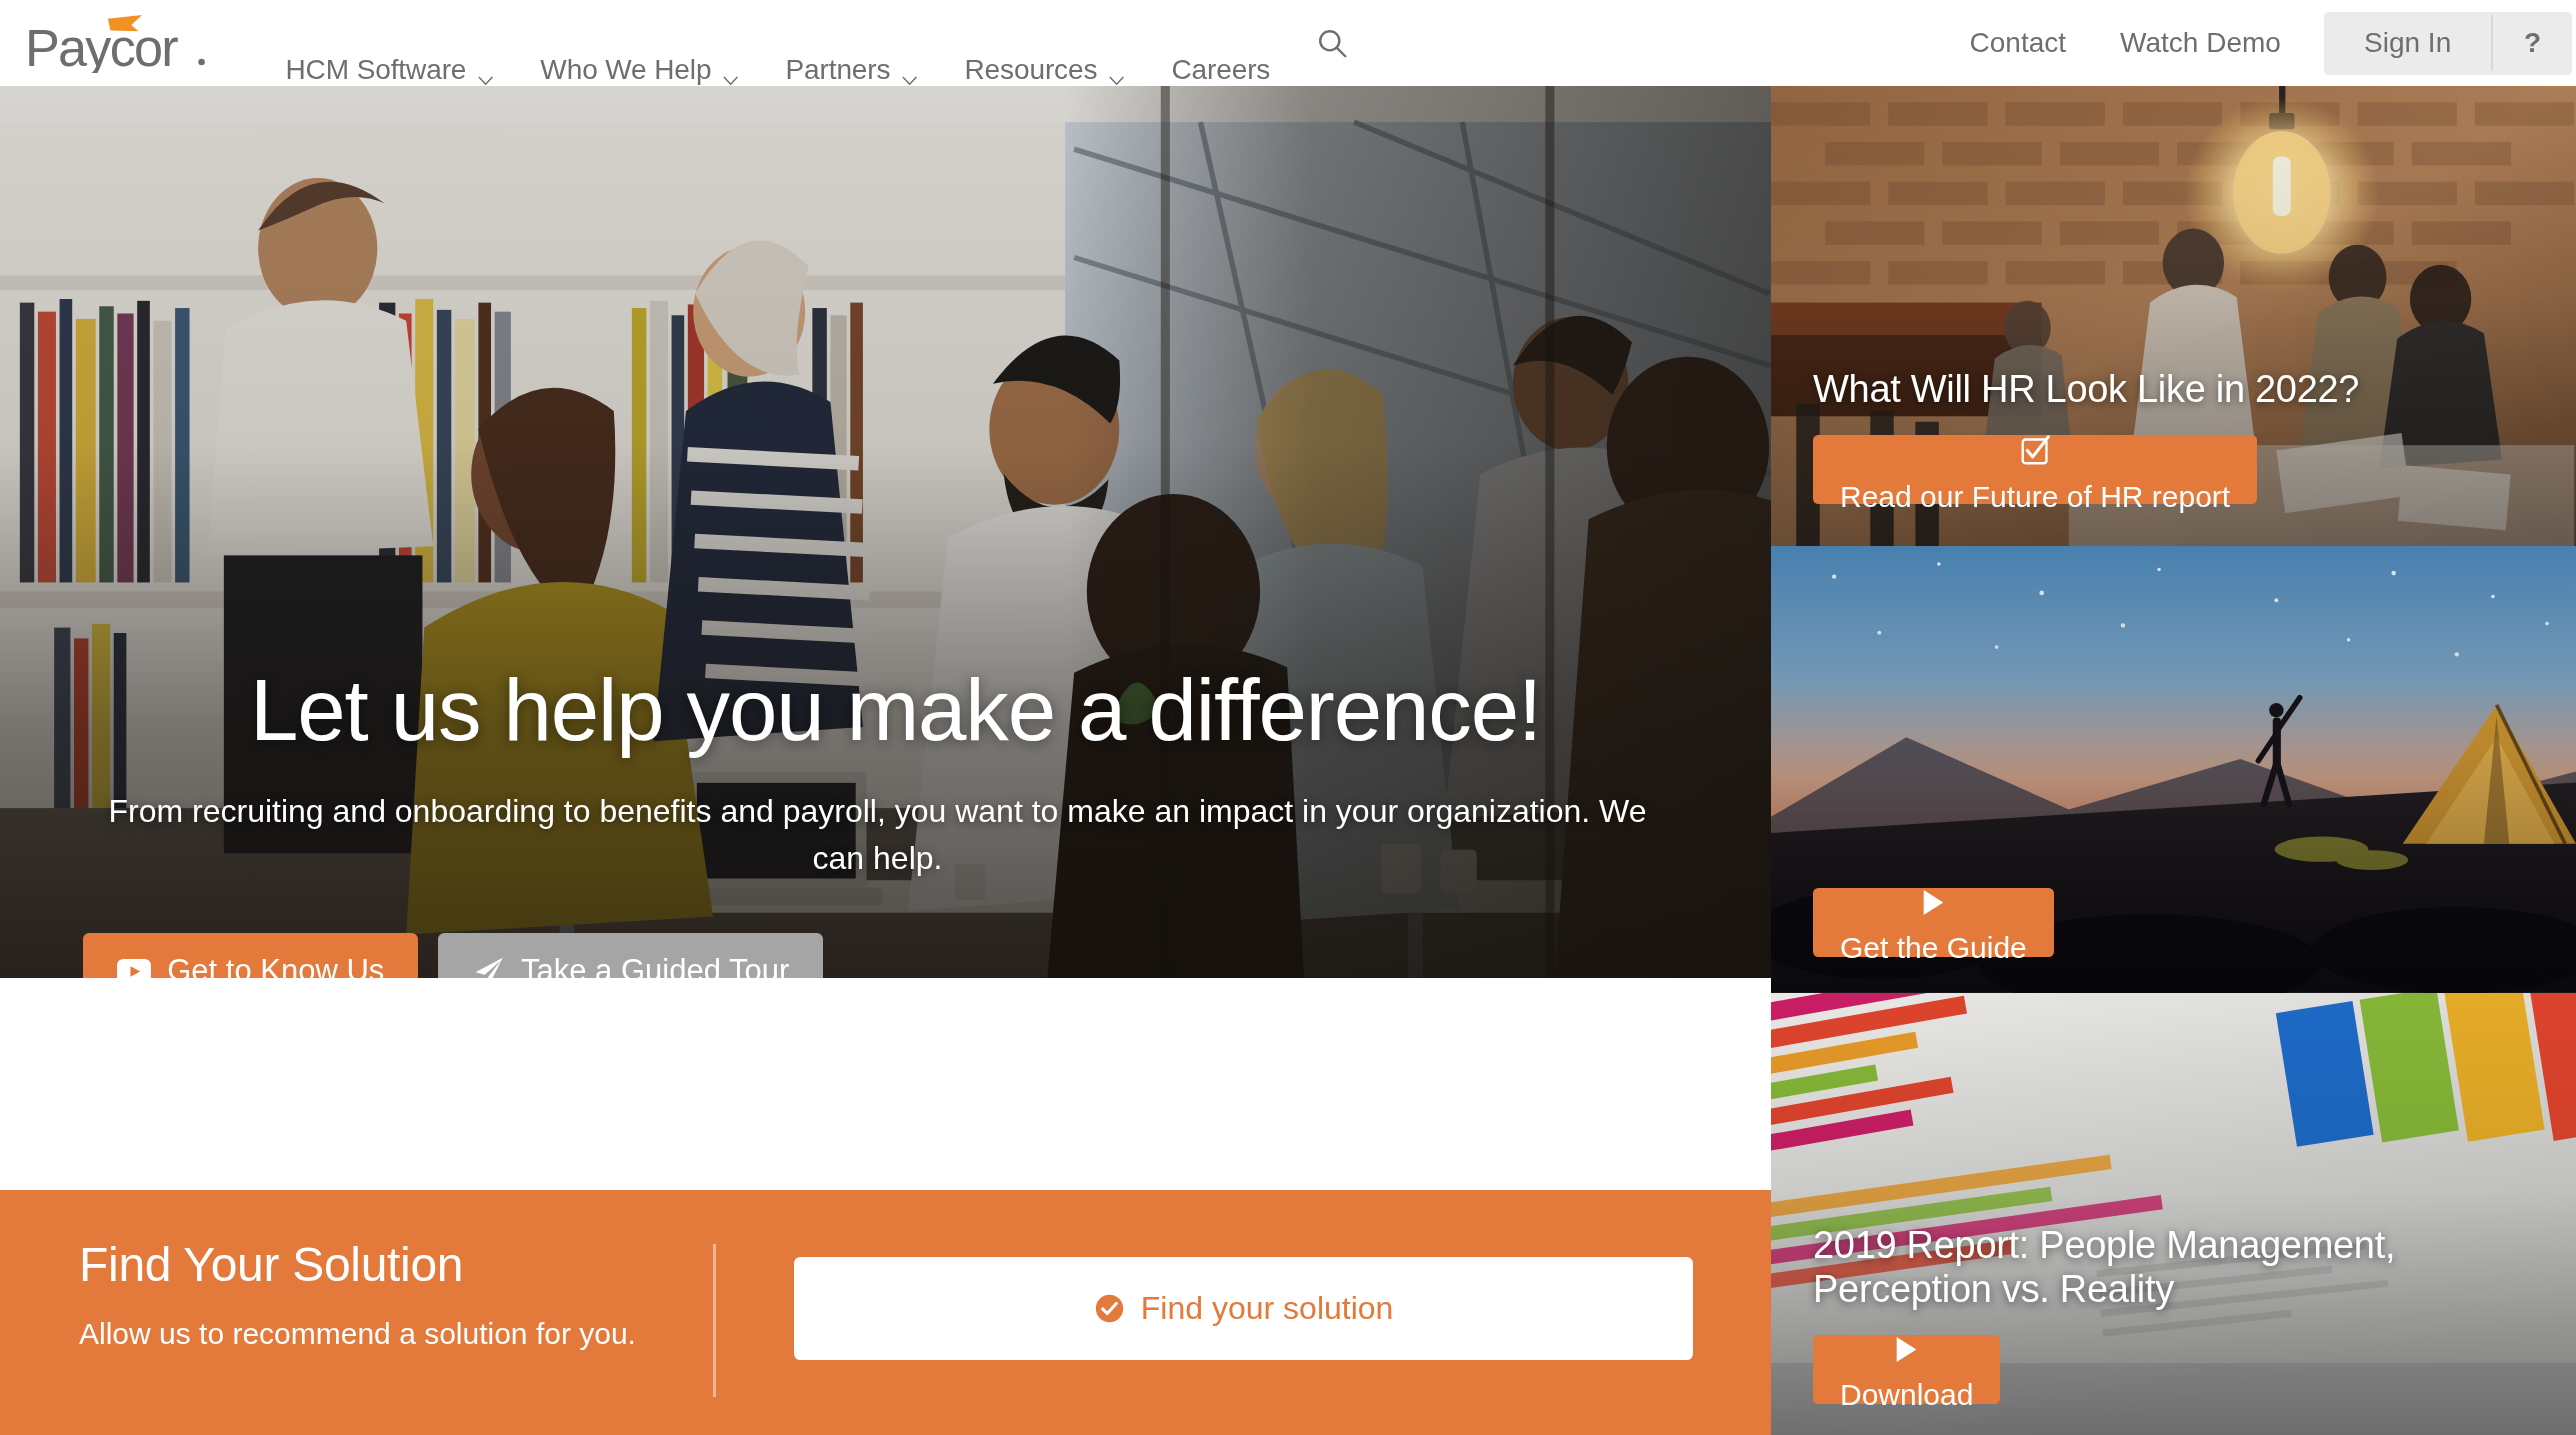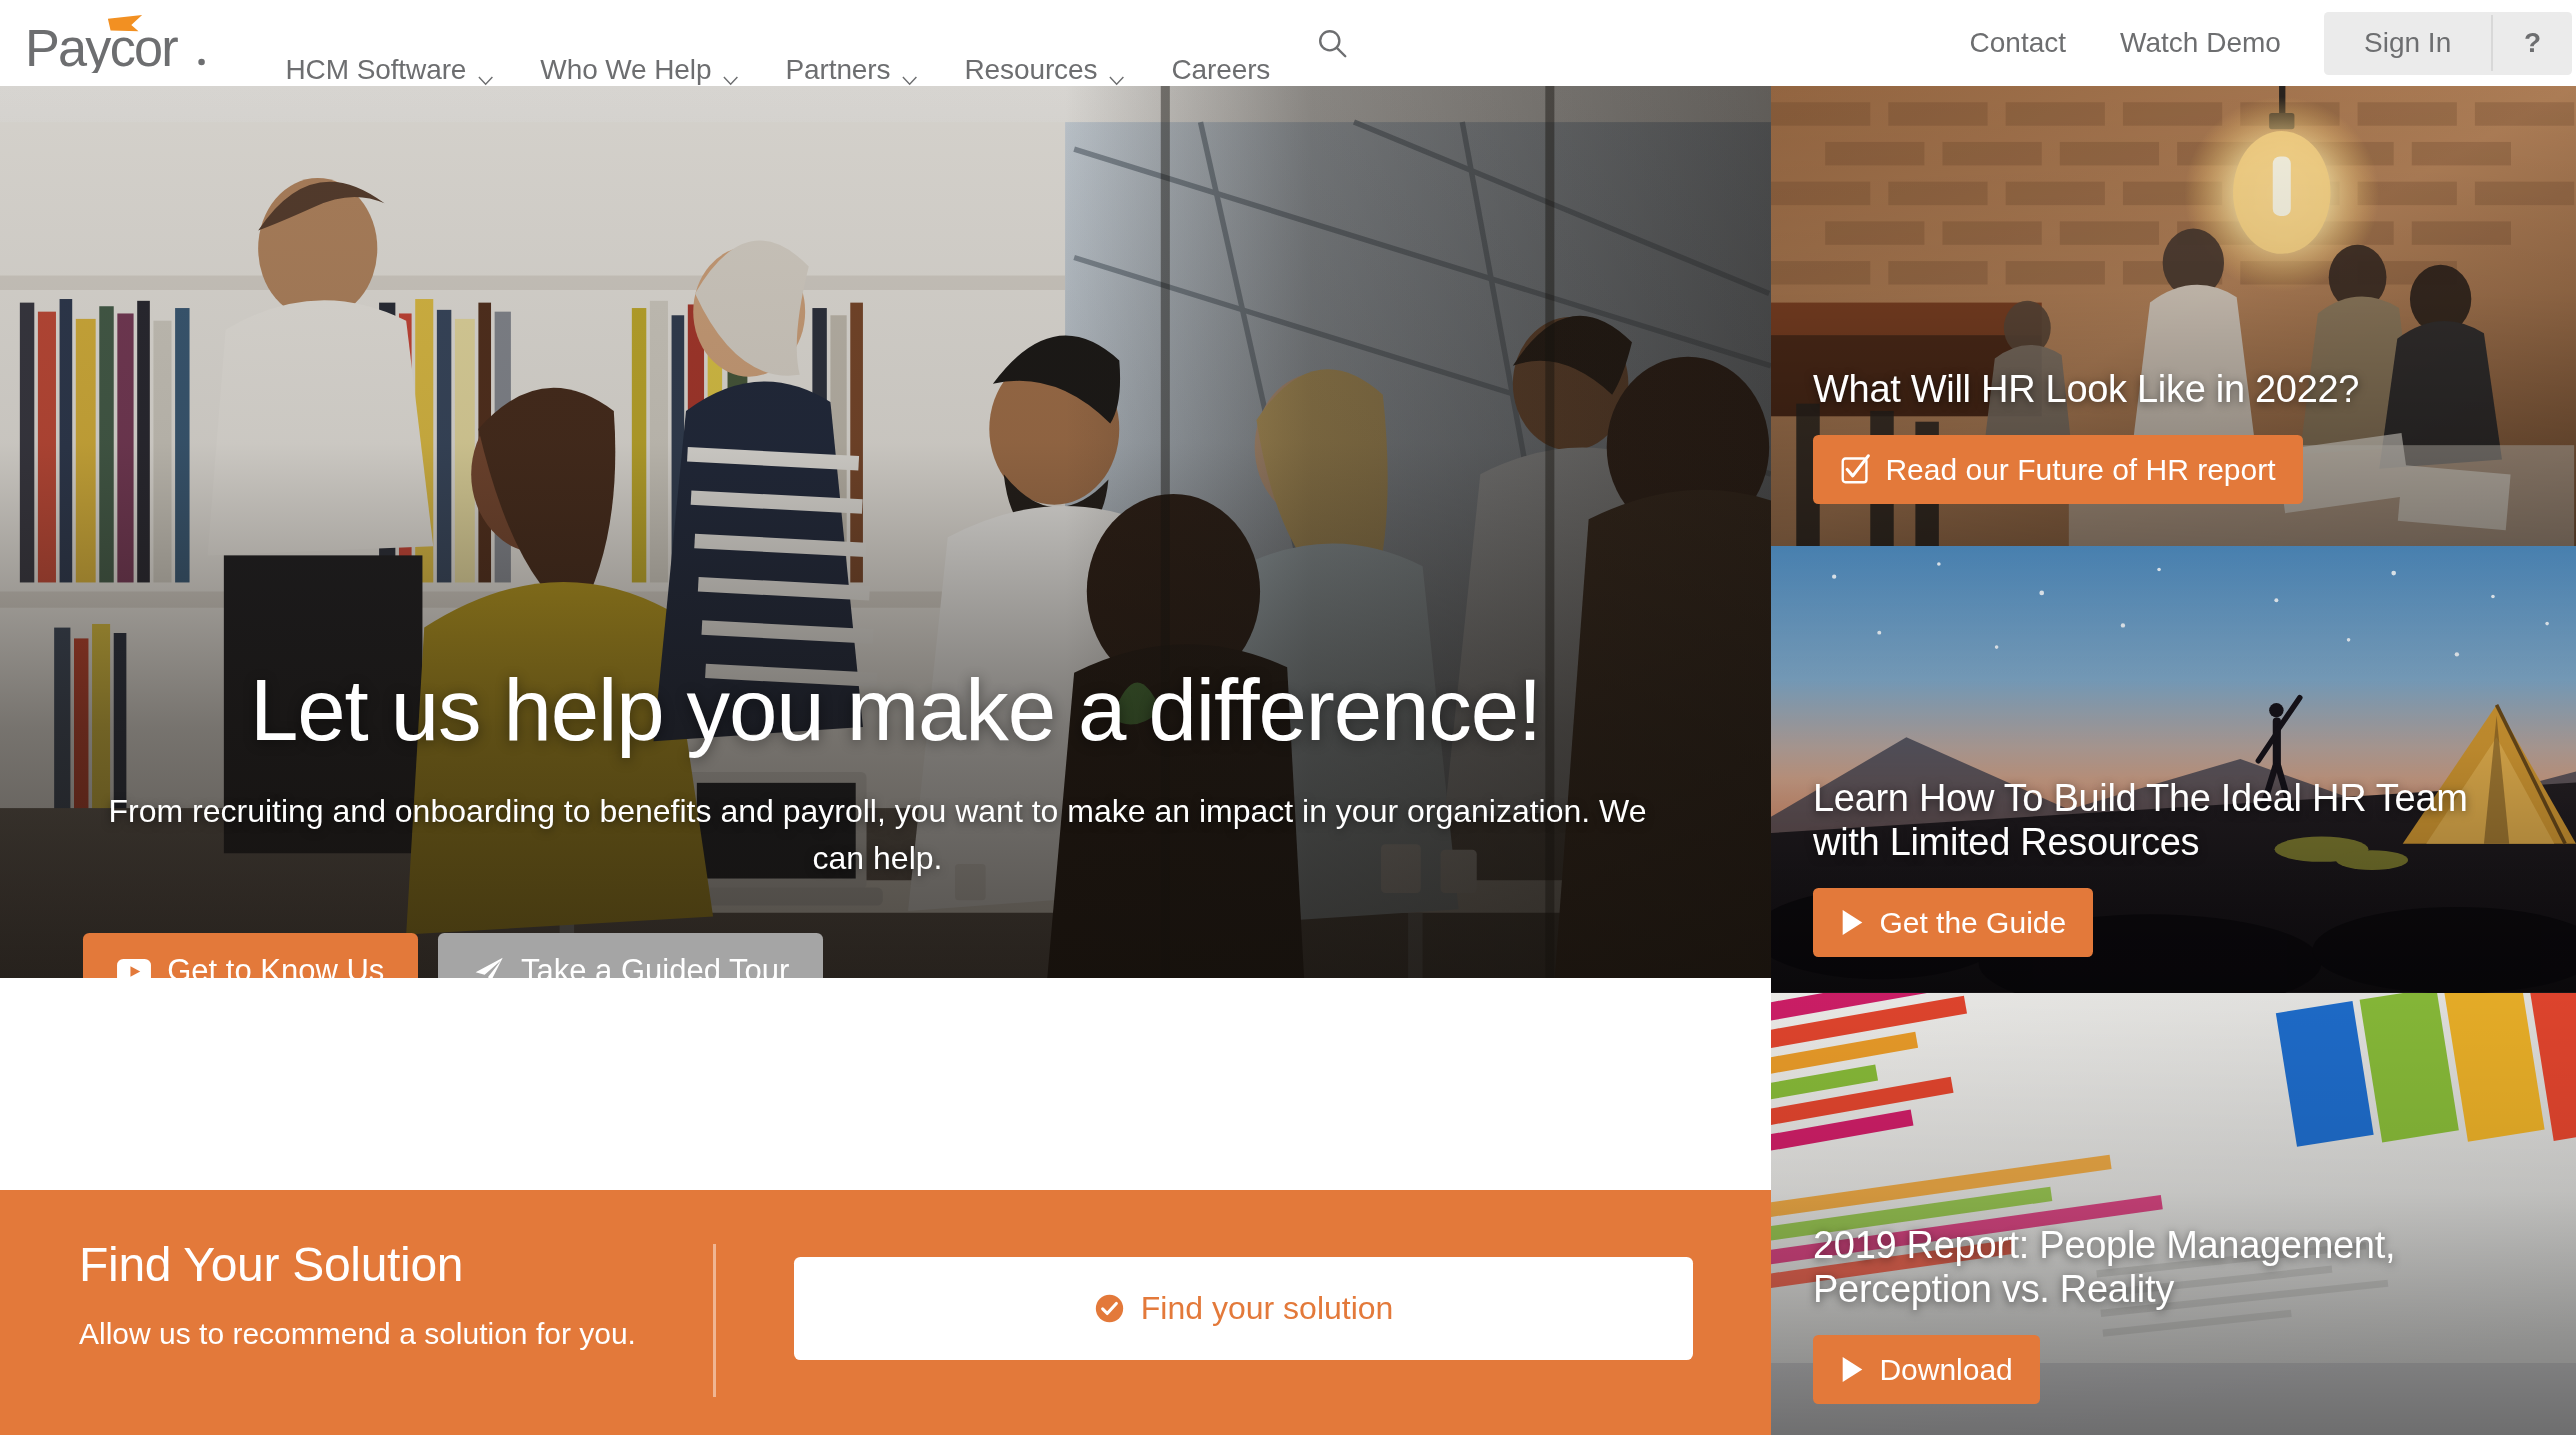--- a/index.html
+++ b/index.html
@@ -115,21 +115,21 @@
     background:linear-gradient(to bottom, rgba(0,0,0,0.05) 0%, rgba(0,0,0,0.12) 45%, rgba(0,0,0,0.42) 100%);
   }
   .rcard-body { position:absolute; left:42px; right:36px; z-index:4; }
   .rcard-title {
     color:#ffffff; font-size:38px; font-weight:300; line-height:1.17;
     letter-spacing:-0.3px; text-shadow:0 1.8px 9px rgba(0,0,0,.55);
   }
   .rbtn {
     display:inline-flex; align-items:center; gap:14.4px;
     margin-top:23.5px; height:69px; padding:0 27px; border-radius:5.4px;
-    background:#e3793a; color:#ffffff; font-size:30px; cursor:pointer; white-space:nowrap;
+    background:#e3793a; color:#ffffff; font-size:30px; cursor:pointer; white-space:nowrap;flex-direction:column;
   }
 
   #card1 { top:0px;    height:460px; }
   #card2 { top:460px;  height:447px; }
   #card3 { top:907px; height:442px; }
 
   #card1 .rcard-body { bottom:42px; }
   #card2 .rcard-body { bottom:36px; }
   #card3 .rcard-body { bottom:31px; }
 
@@ -561,21 +561,20 @@
         </g>
 
         <g fill="#0c0a0e" opacity="0.9">
           <ellipse cx="120" cy="430" rx="140" ry="50"></ellipse>
           <ellipse cx="420" cy="462" rx="190" ry="54"></ellipse>
           <ellipse cx="760" cy="448" rx="160" ry="48"></ellipse>
         </g>
       </svg>
       <div class="rcard-shade"></div>
       <div class="rcard-body">
-        <div class="rcard-title">Learn How To Build The Ideal HR Team with Limited Resources</div>
         <div class="rbtn">
           <span class="ico">
             <svg width="25" height="29" viewBox="0 0 28 32">
                 <path d="M3 2 L25 16 L3 30 Z" fill="#ffffff"></path>
               </svg>
           </span>
           <span>Get the Guide</span>
         </div>
       </div>
     </article>

